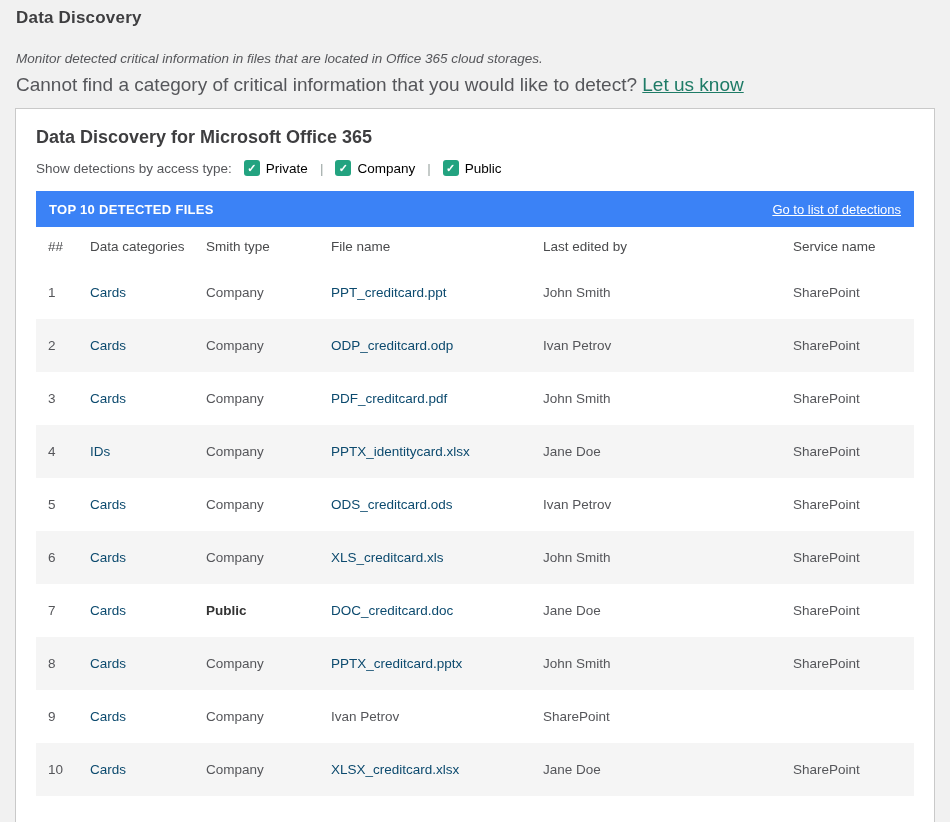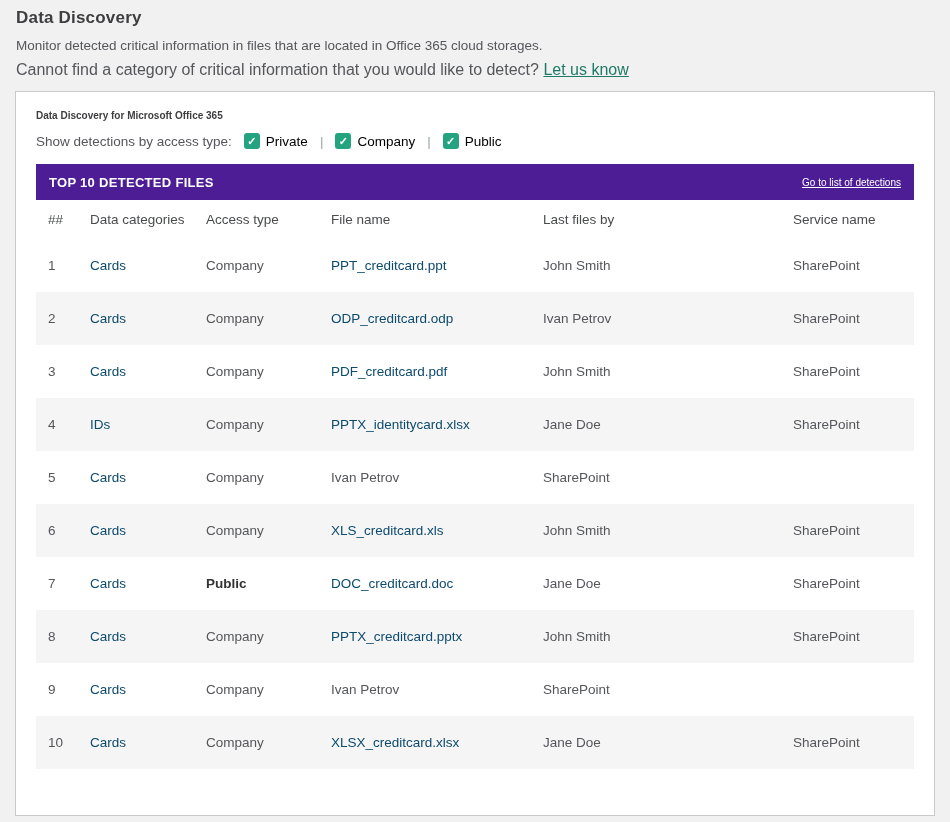--- a/index.html
+++ b/index.html
@@ -11,61 +11,61 @@
     color: #55565a;
     overflow: hidden;
   }
   .page { padding: 0 15px; }
 
   .page-title {
     margin: 8px 1px 0;
     font-size: 17px; font-weight: 600;
     color: #3e3e40; letter-spacing: .2px;
   }
-  .page-subtitle { margin: 10px 1px 0; font-size: 13.5px; color: #55565a; }
-  .page-help { margin: 8px 1px 7px; font-size: 16px; color: #55565a; }
+  .page-subtitle { margin: 23px 1px 0; font-size: 13.5px; color: #55565a; font-style: italic; }
+  .page-help { margin: 8px 1px 7px; font-size: 19px; color: #55565a; }
   a.green-link { color: #1e7b66; text-decoration: underline; cursor: pointer; }
 
   .card {
     margin-top: 12px;
     background: #ffffff;
     border: 1px solid #c9c9c9;
     height: 725px;
     padding: 16px 20px 0;
   }
-  .card-title { margin: 2px 0 0; font-size: 10px; font-weight: 600; color: #3e3e40; }
+  .card-title { margin: 2px 0 0; font-size: 18px; font-weight: 600; color: #3e3e40; }
 
   .filter-row {
     margin-top: 12px;
     display: flex; align-items: center;
     font-size: 13.5px; color: #55565a;
   }
   .filter-label { margin-right: 12px; }
   .cb-item { display: inline-flex; align-items: center; cursor: pointer; }
   .cb {
     width: 16px; height: 16px;
     background: #23a380; border-radius: 3px;
     color: #fff; font-size: 11px; line-height: 16px;
     text-align: center; font-weight: 700;
     display: inline-block;
   }
   .cb-label { margin-left: 6px; color: #000000; }
   .sep { margin: 0 12px; color: #9aa5a2; }
 
   .table-bar {
     margin-top: 15px;
-    background: #4c1d95;
+    background: #3b82f6;
     height: 36px;
     display: flex; align-items: center; justify-content: space-between;
     padding: 0 13px;
   }
   .table-bar-title {
     color: #fff; font-size: 13px; font-weight: 700; letter-spacing: .3px;
   }
-  .table-bar-link { color: #fff; font-size: 10px; text-decoration: underline; cursor: pointer; }
+  .table-bar-link { color: #fff; font-size: 13px; text-decoration: underline; cursor: pointer; }
 
   .grid {
     display: grid;
     grid-template-columns: 42px 116px 125px 212px 250px 1fr;
     align-items: center;
     padding-left: 12px;
   }
   .thead { height: 39px; font-size: 13.5px; color: #4a4b4d; }
   .trow  { height: 53px; font-size: 13.5px; color: #55565a; }
   .trow:nth-child(even) { background: #f5f5f5; }
@@ -110,23 +110,23 @@
     </div>
 
     <div class="table-bar">
       <span class="table-bar-title">TOP 10 DETECTED FILES</span>
       <a class="table-bar-link">Go to list of detections</a>
     </div>
 
     <div class="grid thead">
       <span>##</span>
       <span>Data categories</span>
-      <span>Access type</span>
+      <span>Smith type</span>
       <span>File name</span>
-      <span>Last files by</span>
+      <span>Last edited by</span>
       <span>Service name</span>
     </div>
 
     <div id="tbody">
   <div class="grid trow">
     <span class="c-num">1</span>
     <span class="c-cat"><a class="glink">Cards</a></span>
     <span class="c-access">Company</span>
     <span class="c-file"><a class="glink">PPT_creditcard.ppt</a></span>
     <span class="c-edit">John Smith</span>
@@ -157,20 +157,21 @@
     <span class="c-access">Company</span>
     <span class="c-file"><a class="glink">PPTX_identitycard.xlsx</a></span>
     <span class="c-edit">Jane Doe</span>
     <span class="c-svc">SharePoint</span>
   </div>
 
   <div class="grid trow">
     <span class="c-num">5</span>
     <span class="c-cat"><a class="glink">Cards</a></span>
     <span class="c-access">Company</span>
+    <span class="c-file"><a class="glink">ODS_creditcard.ods</a></span>
     <span class="c-edit">Ivan Petrov</span>
     <span class="c-svc">SharePoint</span>
   </div>
 
   <div class="grid trow">
     <span class="c-num">6</span>
     <span class="c-cat"><a class="glink">Cards</a></span>
     <span class="c-access">Company</span>
     <span class="c-file"><a class="glink">XLS_creditcard.xls</a></span>
     <span class="c-edit">John Smith</span>

